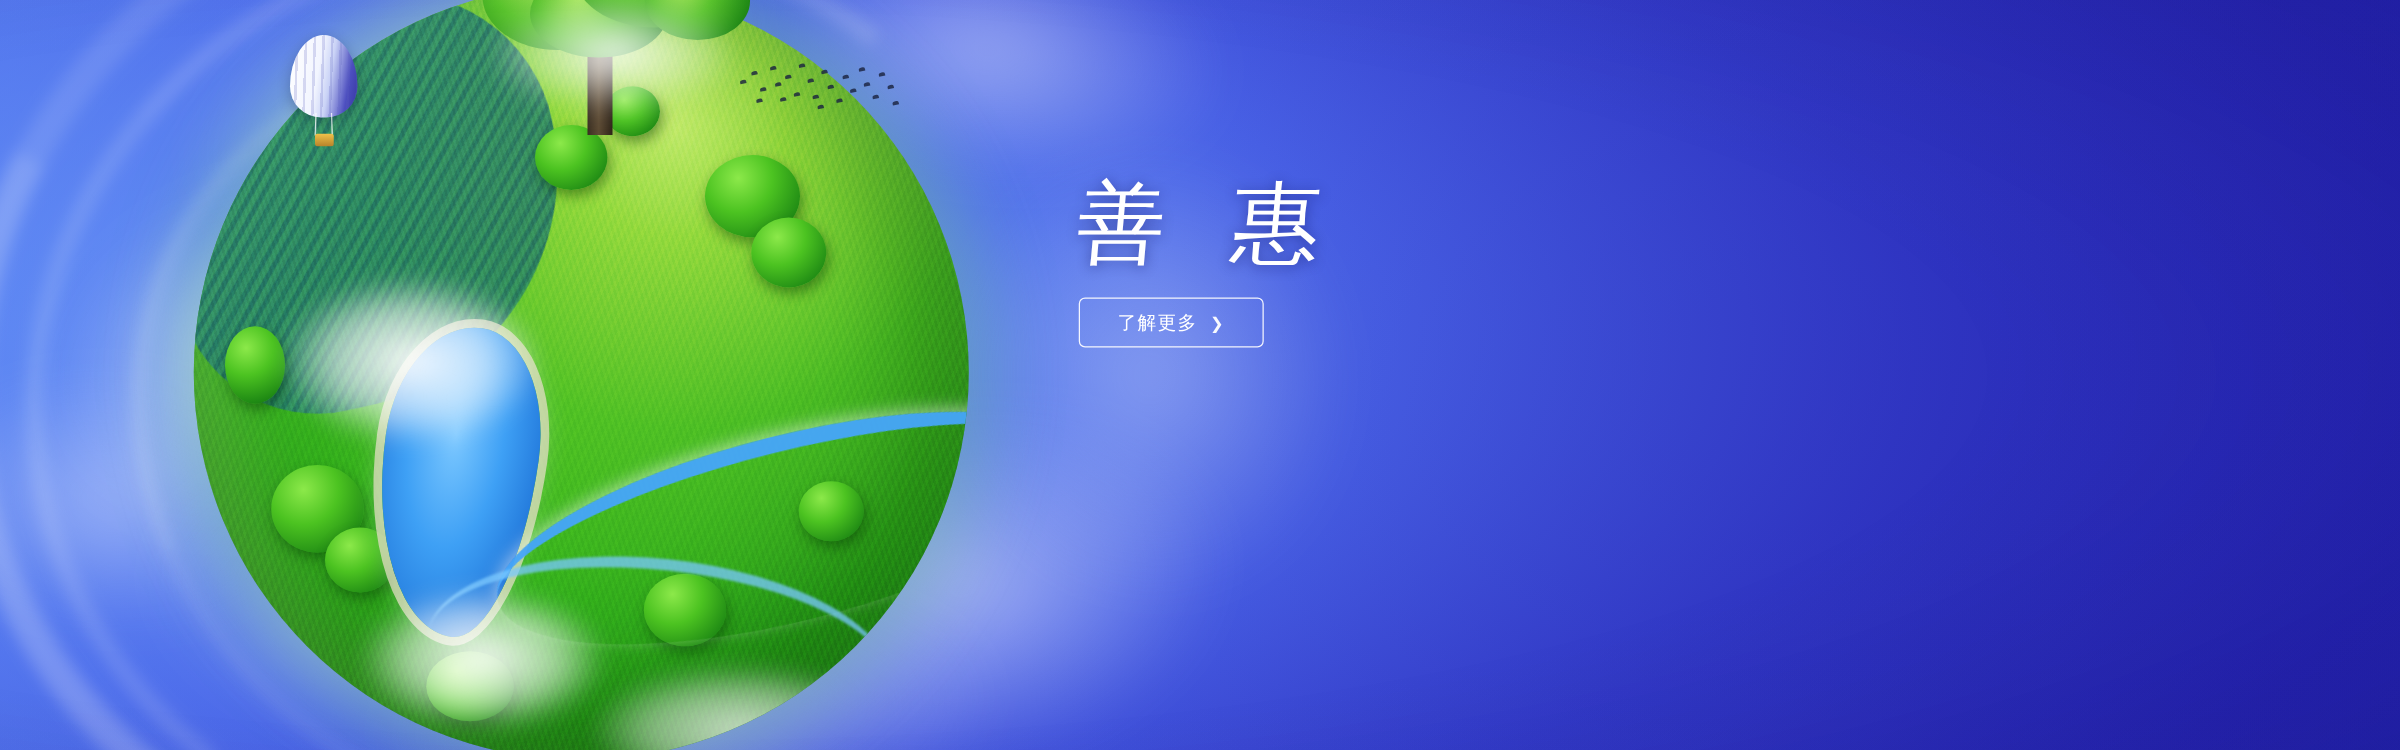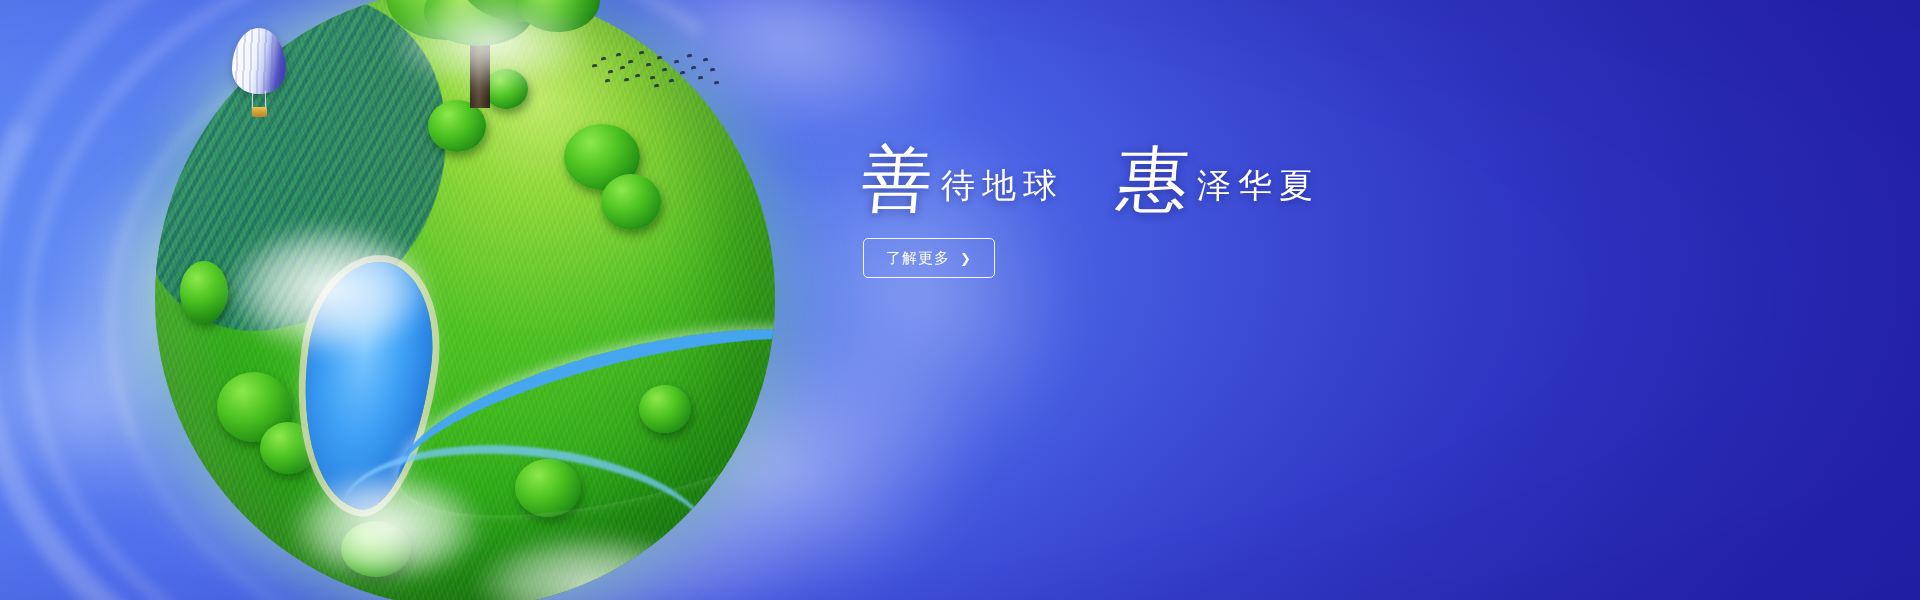--- a/index.html
+++ b/index.html
@@ -282,21 +282,21 @@
     text-shadow: 0 1px 5px rgba(10,10,80,0.35);
   }
 
   .cta {
     display: inline-flex;
     align-items: center;
     justify-content: center;
     gap: 10px;
     margin-top: 26px;
     margin-left: 1px;
-    width: 132px; height: 40px;
+    width: 148px; height: 40px;
     border: 1px solid rgba(255,255,255,0.92);
     border-radius: 5px;
     color: #ffffff;
     font-size: 15px;
     letter-spacing: 1px;
     background: transparent;
     cursor: pointer;
     text-decoration: none;
     white-space: nowrap;
   }
@@ -402,25 +402,23 @@
       <i style="left: 64px; top: 36px;"></i>
     </div>
 
   <div class="vignette"></div>
 
   <div class="content">
 
     <div class="headline">
       <span class="phrase">
         <span class="brush">善</span>
-        <span class="rest">待地球</span>
       </span>
       <span class="phrase">
         <span class="brush">惠</span>
-        <span class="rest">泽华夏</span>
       </span>
     </div>
 
 
 
     <a class="cta" href="#">
       <span>了解更多</span>
       <span class="chev">❯</span>
     </a>
 

